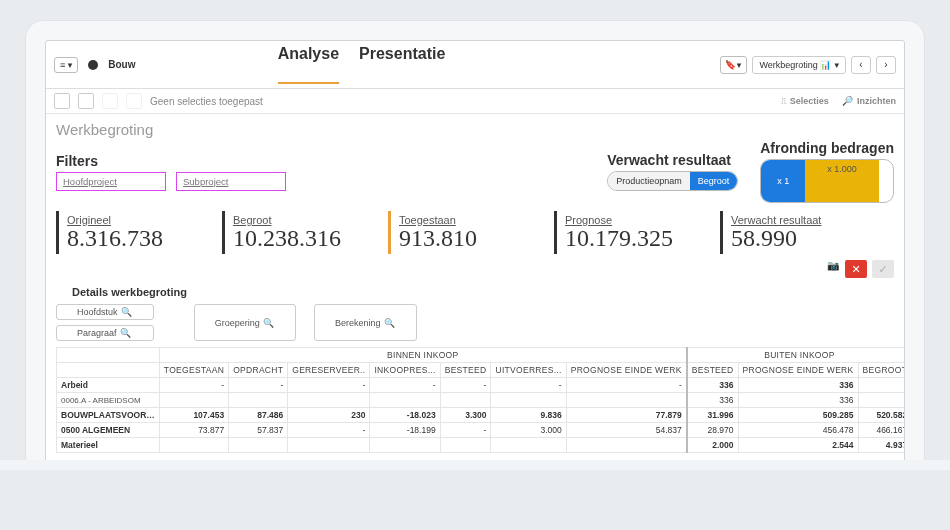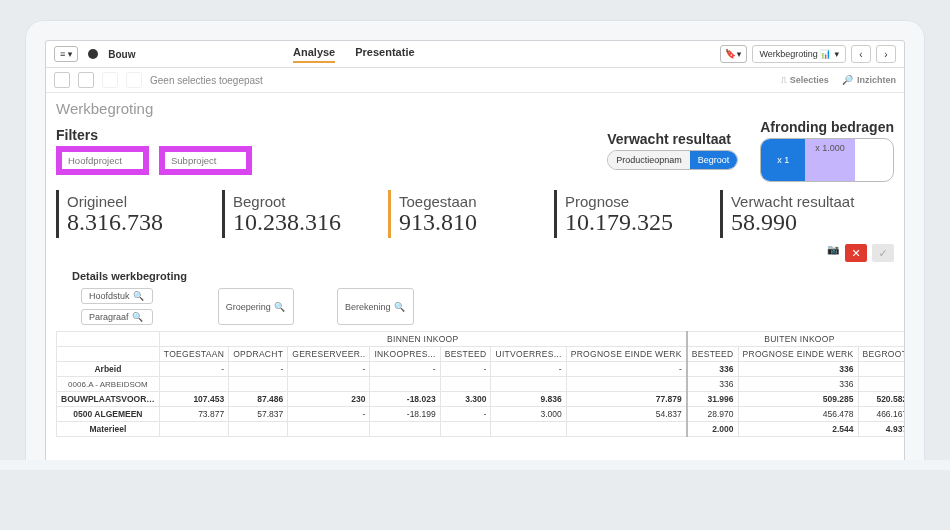--- a/index.html
+++ b/index.html
@@ -5,54 +5,54 @@
   * { box-sizing: border-box; margin: 0; padding: 0; }
   body { font-family: Arial, sans-serif; background: #e8ecef; display: flex; justify-content: center; padding-top: 20px; }
   .laptop { width: 900px; background: #f5f7f8; border-radius: 18px 18px 6px 6px; padding: 20px 20px 0 20px; box-shadow: inset 0 0 0 1px #dde3e8; position: relative; }
   .laptop::after { content:""; position:absolute; bottom:-28px; left:-60px; right:-60px; height:38px; background:#f2f5f7; border-radius:6px 6px 14px 14px; box-shadow: inset 0 -2px 4px rgba(0,0,0,.05); }
   .screen { background:#fff; border:1px solid #d0d4d9; border-radius:3px; height:430px; overflow:hidden; font-size:10px; color:#333; }
   .row { display:flex; align-items:center; }
   .topbar { border-bottom:1px solid #ddd; padding:4px 8px; gap:10px; }
   .pill { border:1px solid #bbb; border-radius:3px; padding:2px 5px; font-size:9px; display:flex; align-items:center; gap:3px; }
   .globe { width:10px; height:10px; background:#333; border-radius:50%; display:inline-block; }
   .toptabs { display:flex; gap:20px; margin:0 auto; }
-  .tab { font-size:11px; font-weight:bold; padding-bottom:3px; }
+  .tab { font-size:16px; font-weight:bold; padding-bottom:19px; }
   .tab.active { border-bottom:2px solid #e9a13b; }
   .iconbtn { border:1px solid #ccc; border-radius:3px; width:20px; height:18px; display:flex; align-items:center; justify-content:center; font-size:10px; cursor:pointer; }
   .wb { border:1px solid #ccc; border-radius:3px; padding:1px 6px; font-size:9px; display:flex; gap:3px; align-items:center;}
   .toolbar { border-bottom:1px solid #e6e6e6; padding:4px 8px; gap:8px; color:#888; }
   .tbicon { width:16px; height:16px; border:1px solid #ccc; border-radius:2px; }
   .rightlinks { margin-left:auto; display:flex; gap:14px; font-size:9px; }
   .rightlinks span { display:flex; gap:3px; align-items:center;}
   .main { padding:4px 10px; }
   .title { color:#9b9b9b; font-size:15px; margin:3px 0 2px; }
   .filters-row { display:flex; align-items:center; gap:22px; }
   .filtlabel { font-weight:bold; margin-bottom:3px; font-size:14px;}
-  .filterbox { border:6px solid #d946ef; padding:3px 6px; width:93px; color:#777; font-size:9.5px;}
+  .filterbox { border:1px solid #d946ef; padding:3px 6px; width:110px; color:#777; font-size:9.5px;text-decoration:underline;}
   .seggrp { display:flex; border-radius:10px; overflow:hidden; border:1px solid #bbb; font-size:9px;}
   .seg { padding:4px 8px; background:#f3f3f3; }
   .seg.active { background:#1d7be0; color:#fff; }
   .blueseg.active { background:#1d7be0; color:#fff; }
-  .roundskew { background:#c4b5fd; color:#555; padding:4px 10px;}
+  .roundskew { background:#eab308; color:#555; padding:4px 22px;}
   .kpis { display:flex; gap:6px; margin-top:8px; }
   .kpi { border-left:3px solid #333; padding:3px 8px 3px 8px; flex:1;}
   .kpi.accent { border-left-color:#e9a13b;}
-  .kpi .l { color:#555; font-size:15px;}
+  .kpi .l { color:#555; font-size:11px;text-decoration:underline;}
   .kpi .v { font-size:24px; font-family:Georgia,serif; line-height:1.05;}
   .closestrip { display:flex; justify-content:flex-end; margin-top:6px; gap:5px;}
   .xbtn { background:#e03a2f; color:#fff; width:22px; height:18px; display:flex; align-items:center; justify-content:center; border-radius:2px; font-size:11px;}
   .chkbtn { background:#e6e6e6; color:#aaa; width:22px; height:18px; display:flex; align-items:center; justify-content:center; border-radius:2px; font-size:11px;}
   .section-title { font-weight:bold; font-size:11px; margin:8px 16px 6px;}
   .detail-top { display:flex; gap:40px;}
-  .chip { border:1px solid #ccc; border-radius:3px; padding:2px 7px; font-size:9px; display:flex; gap:4px; align-items:center; color:#555;margin-left:25px;}
+  .chip { border:1px solid #ccc; border-radius:3px; padding:2px 20px; font-size:9px; display:flex; gap:4px; align-items:center; color:#555;}
   .mag { font-size:9px; color:#888;}
   .table { width:100%; border-collapse:collapse; font-size:8.5px; margin-top:6px;}
   .table th, .table td { border:1px solid #e5e5e5; padding:2px 4px; text-align:right; white-space:nowrap;}
   .table th { font-weight:normal; text-transform:uppercase; color:#444; letter-spacing:.3px;}
-  .table .rowlabel { text-align:center; font-weight:bold; width:120px;}
+  .table .rowlabel { text-align:left; font-weight:bold; width:120px;}
   .table .l2 { font-weight:normal; font-size:8px; color:#555;}
   .super { text-align:center !important; font-weight:bold;}
   .lborder { border-left:2px solid #bbb !important;}
   .cols { display:flex; gap:10px;}
   .leftcol { display:flex; flex-direction:column; gap:5px;}
 </style>
 </head>
 <body>
 
 <div class="laptop">

